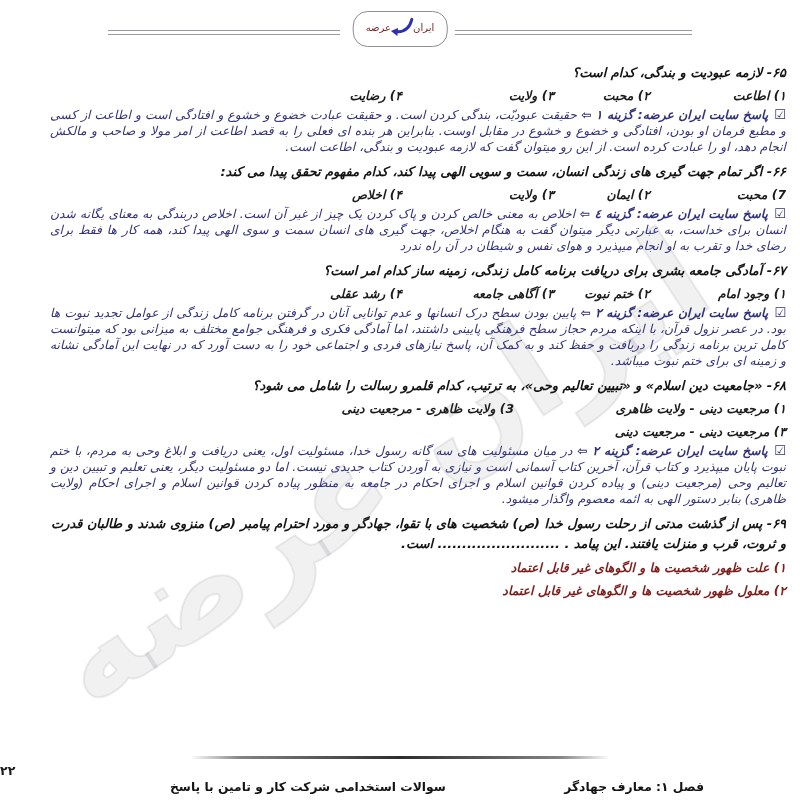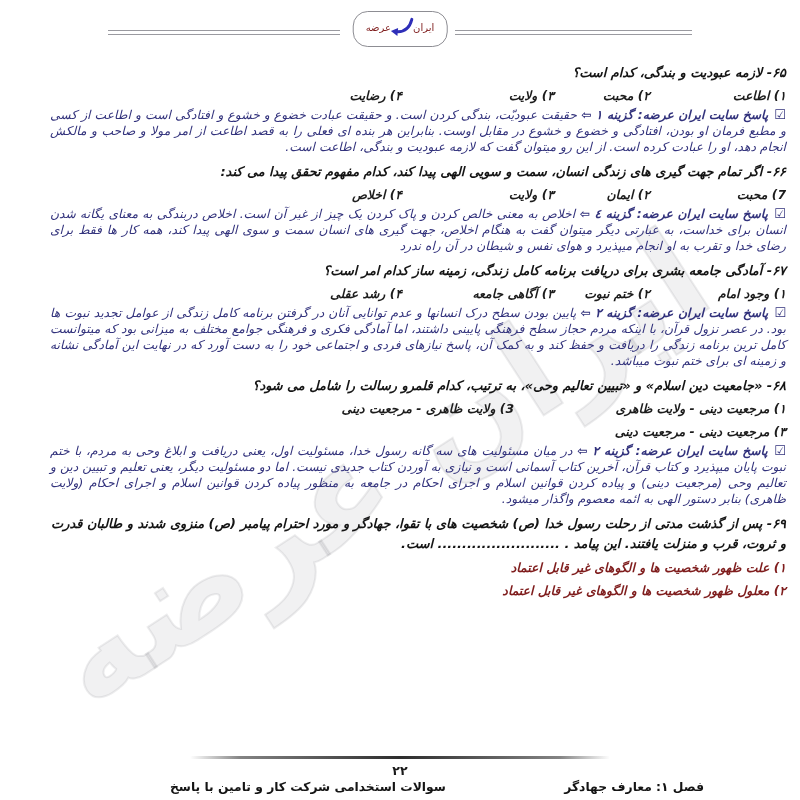--- a/index.html
+++ b/index.html
@@ -41,21 +41,21 @@
     text-align:justify;text-justify:inter-word;
   }
   .answer b{font-weight:bold;}
   .check{font-size:13px;color:#32327c;margin-left:2px;}
   
   .ftr{position:absolute;left:0;right:0;bottom:6px;}
   .taper-line{
     height:3px;width:420px;margin:0 auto;border-radius:2px;
     background:linear-gradient(to right,rgba(60,60,60,0) 0%,rgba(90,90,90,.75) 12%,#2d2d2d 50%,rgba(90,90,90,.75) 88%,rgba(60,60,60,0) 100%);
   }
-  .page-num{text-align:center;font-size:12.5px;font-weight:bold;margin-top:4px;color:#1a1a1a;}
+  .page-num{text-align:left;font-size:12.5px;font-weight:bold;margin-top:4px;color:#1a1a1a;}
   .foot-row{display:flex;justify-content:space-between;padding:2px 96px 0 170px;
             font-size:12.3px;font-weight:bold;color:#141414;}
 </style>
 </head>
 <body>
 
 <div class="page">
 
   <div class="hdr">
     <div class="rule rule-right"></div>

